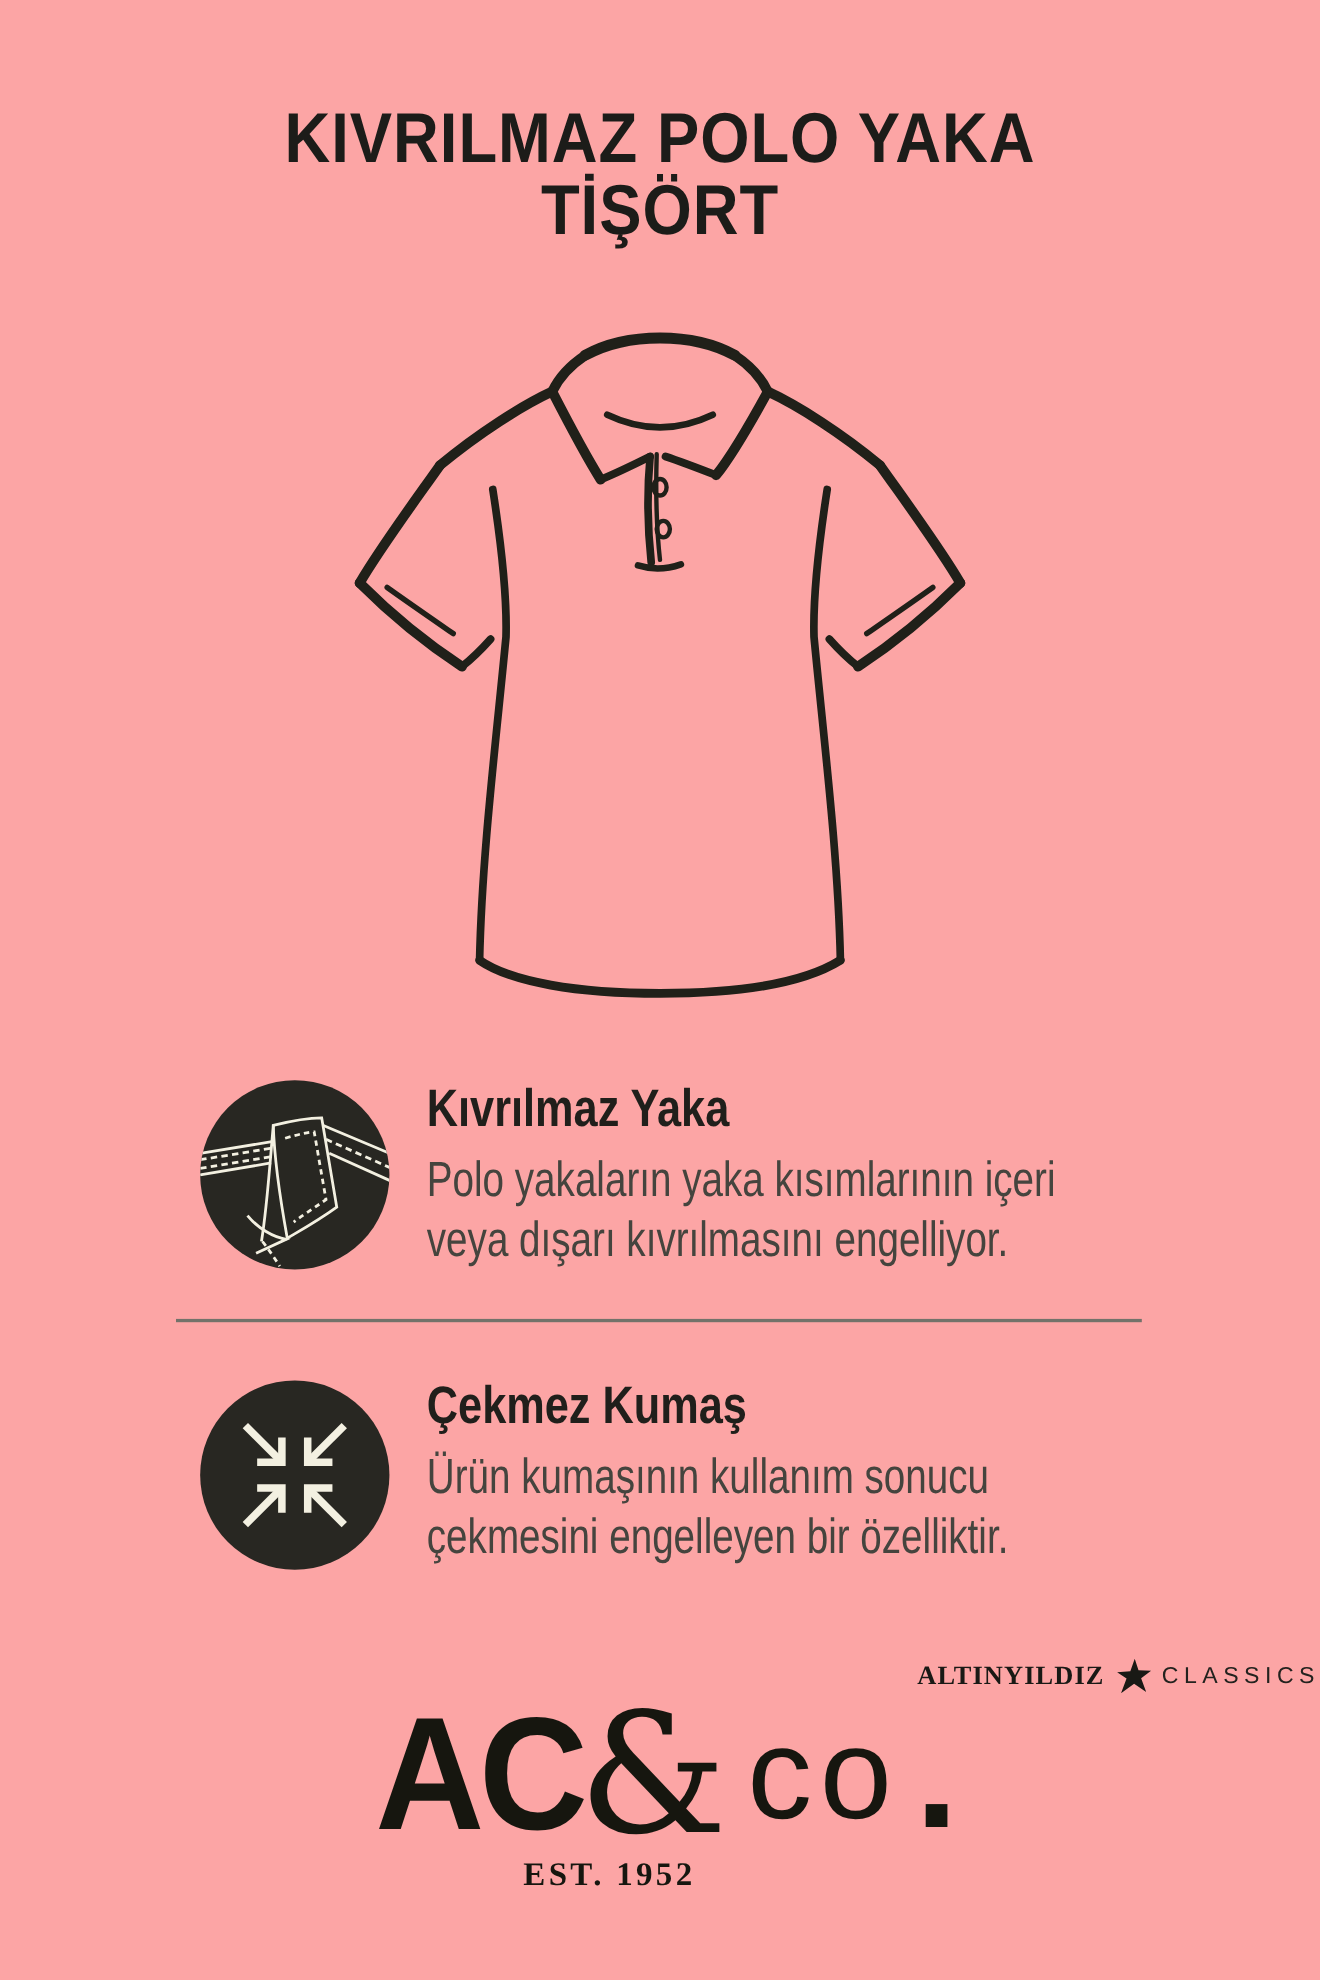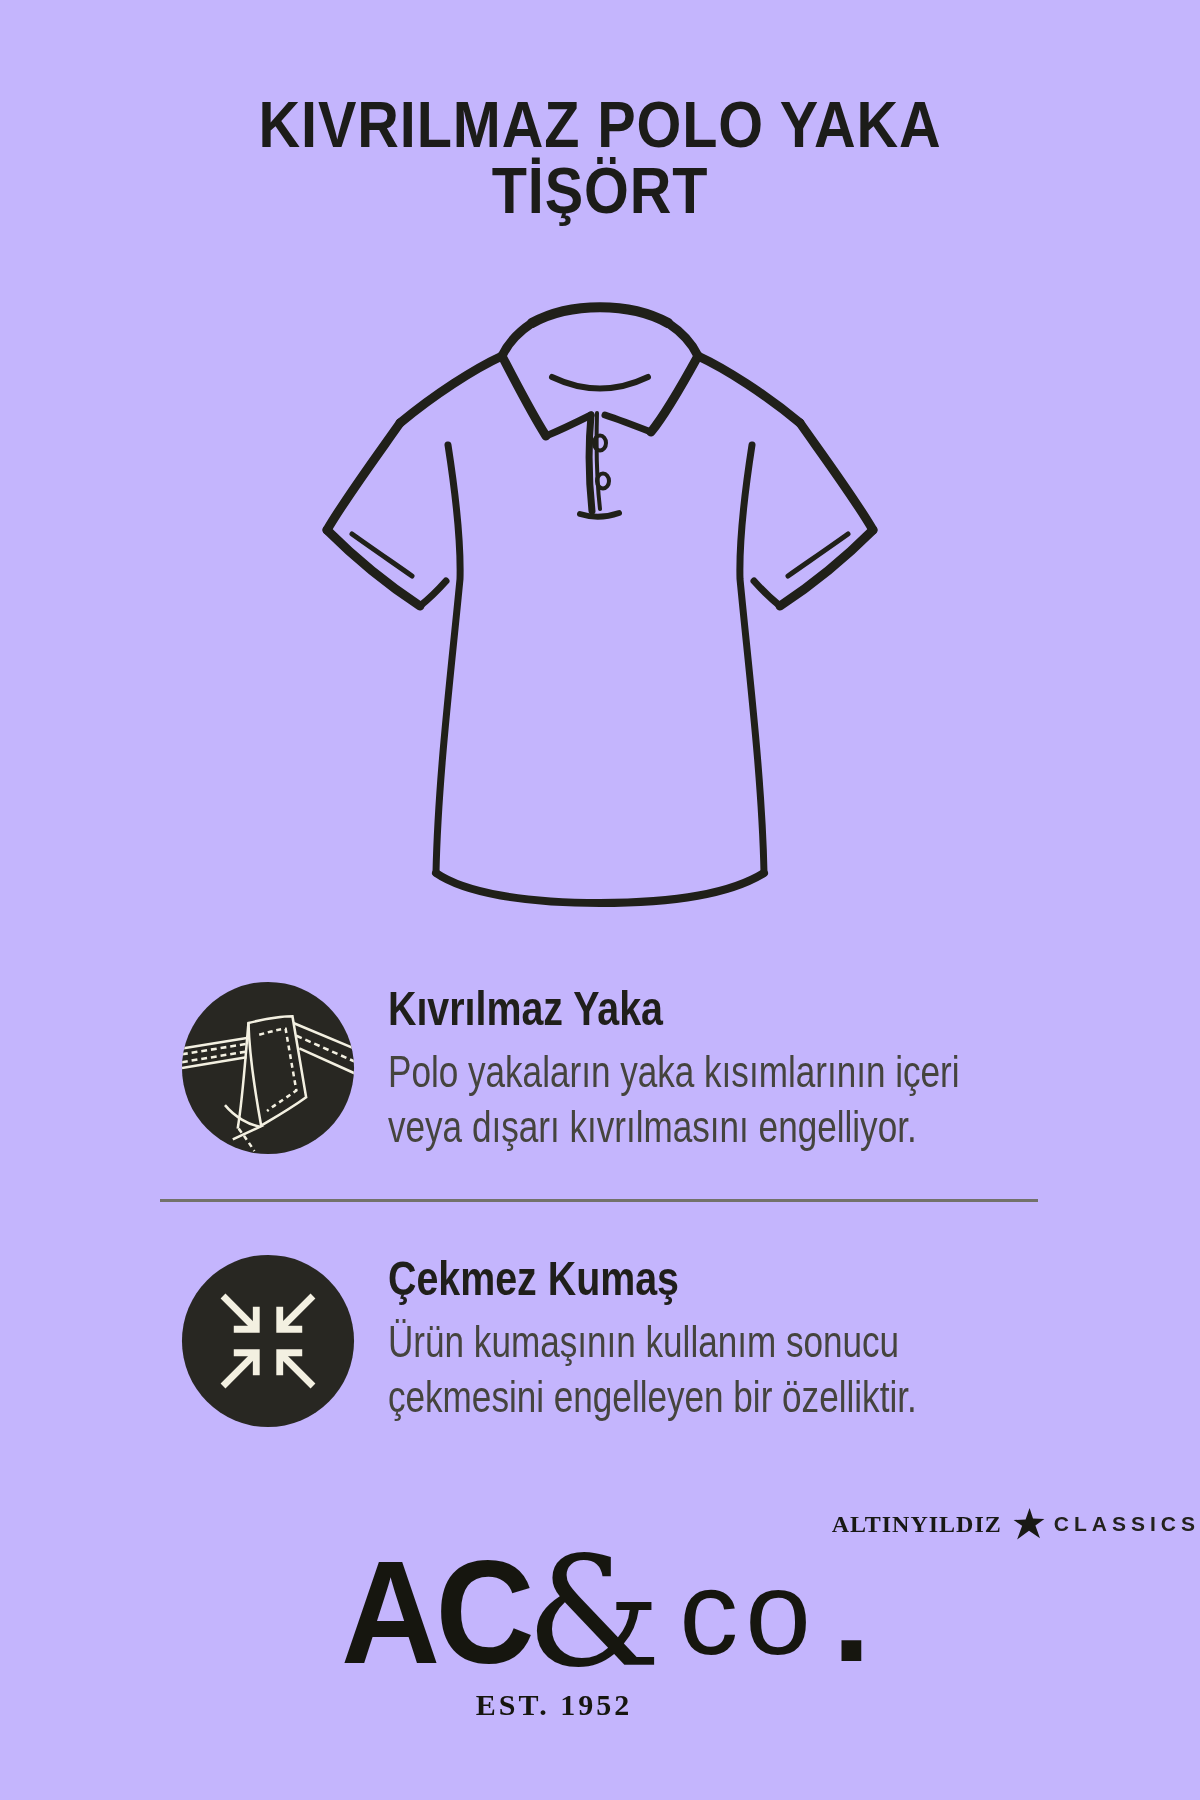--- a/index.html
+++ b/index.html
@@ -1,19 +1,19 @@
 <!DOCTYPE html>
 <html><head>
 <meta charset="utf-8">
 <style>
   html,body{margin:0;padding:0;}
   body{font-family:"Liberation Sans",sans-serif;background:#e8e8e8;}
   .canvas{
     position:relative;width:1200px;height:1800px;margin:0 auto;
-    background:#c4b5fd;overflow:hidden;color:#1d1d1a;
+    background:#fca5a5;overflow:hidden;color:#1d1d1a;
   }
   
   .title{
     position:absolute;top:92px;left:0;width:1200px;text-align:center;
     font-weight:bold;font-size:64px;line-height:66px;letter-spacing:1px;
     color:#1c1c19;transform:scaleX(.9);transform-origin:50% 0;
   }
   .title .tline{display:block;}
   
   .shirt{position:absolute;left:280px;top:268px;width:640px;height:650px;}
@@ -40,21 +40,21 @@
   .brand{
     position:absolute;top:1502px;left:0;width:1200px;height:44px;
     display:flex;align-items:center;justify-content:flex-end;
   }
   .brand-left{
     font-family:"Liberation Serif",serif;font-weight:bold;font-size:24px;
     letter-spacing:1px;color:#191915;
   }
   .brand-star{width:32px;height:32px;margin:0 9px 0 11px;}
   .brand-right{
-    font-size:21px;letter-spacing:5px;font-weight:700;color:#23221e;
+    font-size:21px;letter-spacing:5px;font-weight:400;color:#23221e;
   }
   
   .logo{
     position:absolute;top:1548px;left:0;width:1200px;height:130px;
     display:flex;align-items:center;justify-content:center;color:#16160f;
   }
   .logo-ac{font-weight:bold;font-size:146px;letter-spacing:-5px;transform:scaleX(.94);transform-origin:100% 0;}
   .logo-amp{font-family:"DejaVu Serif",serif;font-size:152px;margin-left:-4px;line-height:100px;}
   .logo-co{font-size:118px;letter-spacing:7px;margin-left:18px;font-weight:400;}
   .logo-dot{font-weight:bold;font-size:140px;margin-left:14px;}

